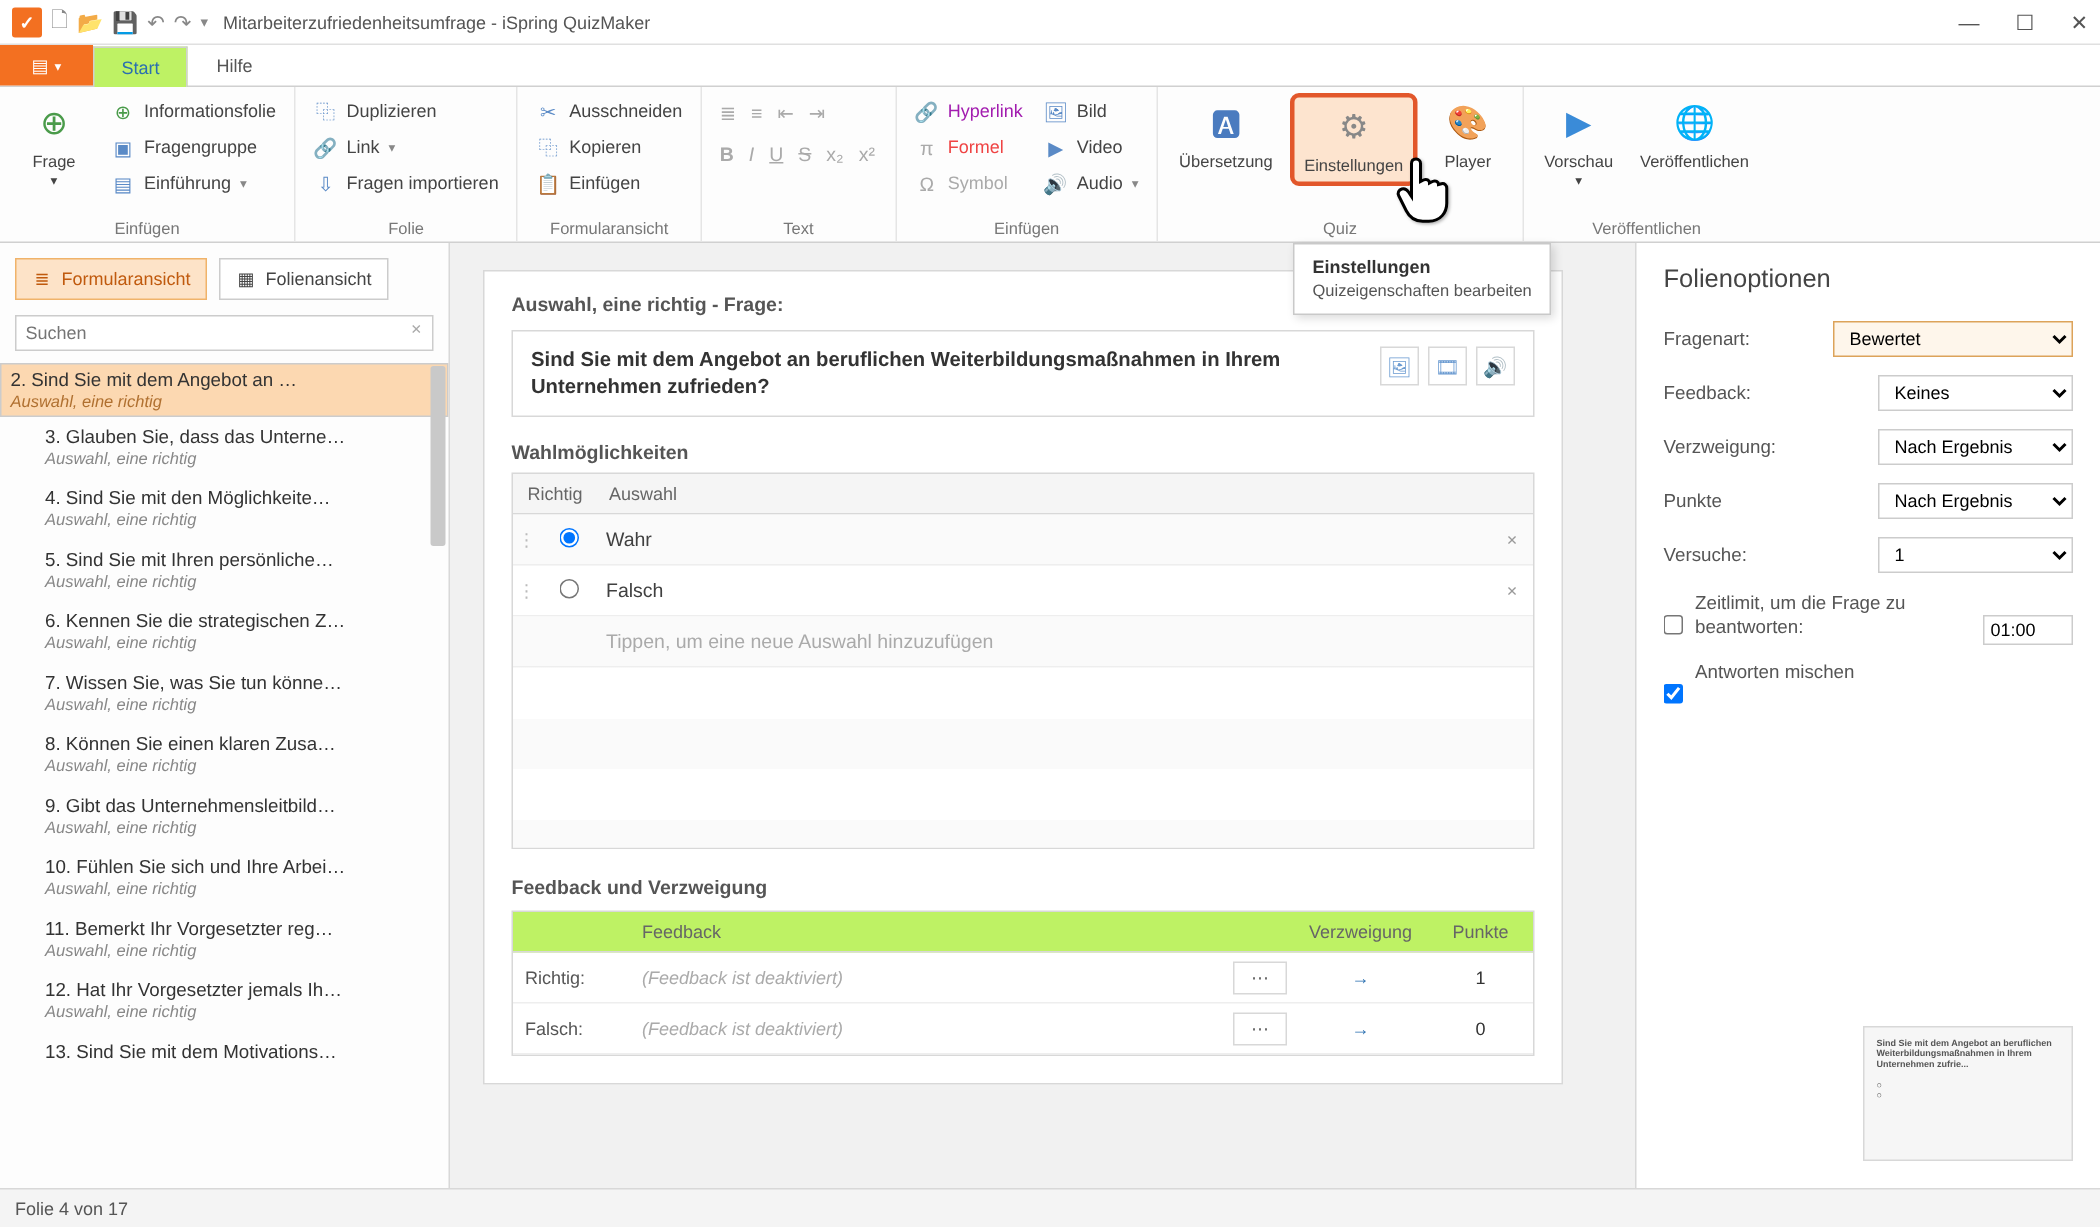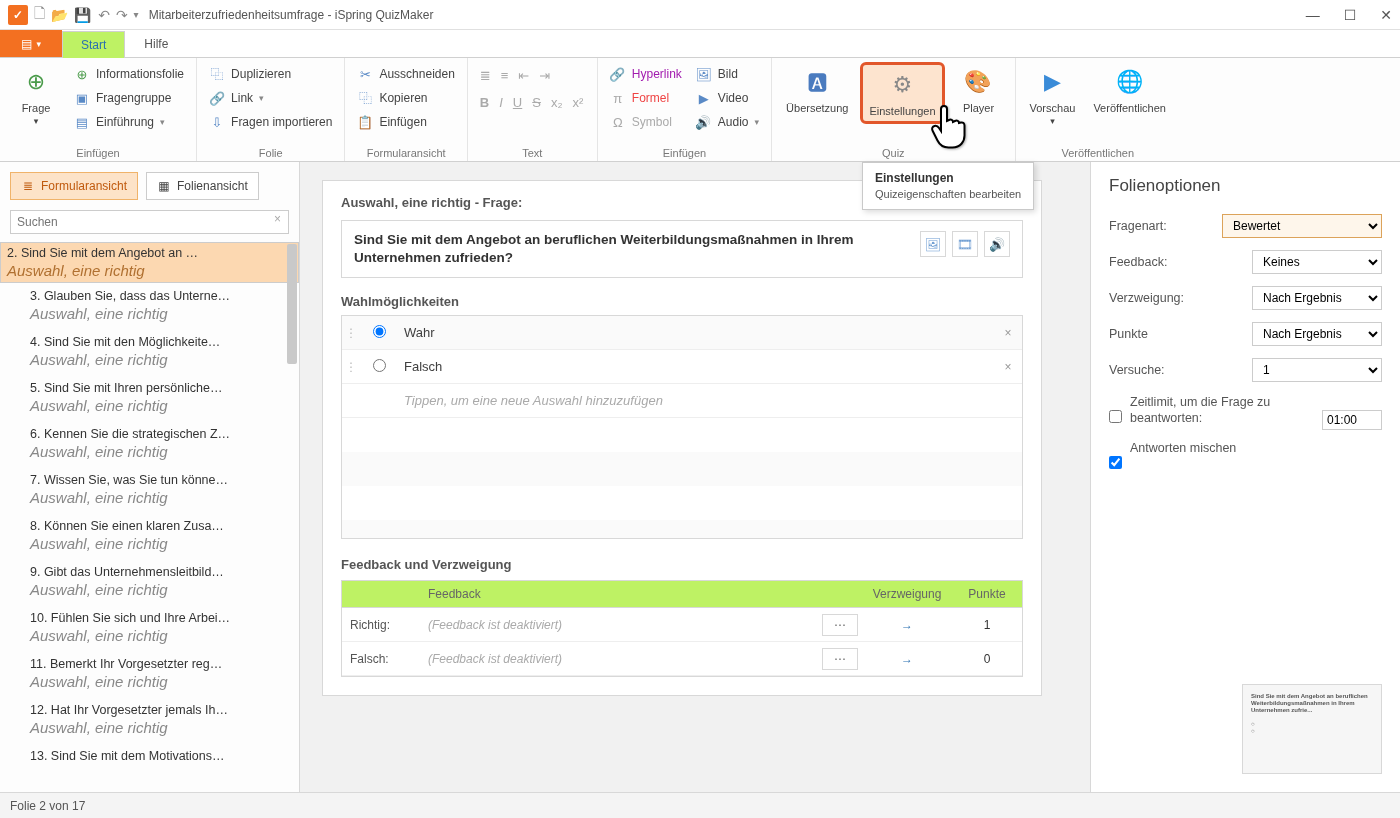--- a/index.html
+++ b/index.html
@@ -41,21 +41,21 @@
 .viewbtn .ico{width:14px;height:14px;display:inline-flex;align-items:center;justify-content:center}
 .searchwrap{padding:0 10px 8px}
 .searchbox{width:100%;border:1px solid #ccc;padding:4px 22px 4px 6px;font-size:12px;color:#555}
 .searchwrap{position:relative}
 .searchwrap .clr{position:absolute;right:18px;top:2px;color:#aaa;cursor:pointer}
 .qlist{flex:1;overflow-y:auto;position:relative}
 .qitem{padding:6px 10px 6px 30px;border-bottom:1px solid transparent;cursor:pointer}
 .qitem.sel{background:#fcd8b1}
 .qitem .qt{font-size:12.5px;color:#333;white-space:nowrap;overflow:hidden;text-overflow:ellipsis}
 .qitem.sel .qt{color:#333}
-.qitem .qs{font-size:15px;color:#888;font-style:italic;margin-top:2px}
+.qitem .qs{font-size:11px;color:#888;font-style:italic;margin-top:2px}
 .qitem.sel .qs{color:#b07030;font-style:italic}
 .qthumb{position:absolute;right:2px;top:2px;width:10px;height:120px;background:#c9c9c9;border-radius:2px}
 .editor{flex:1;background:#f1f1f1;padding:18px 22px;overflow:auto}
 .card{background:#fff;border:1px solid #d8d8d8;padding:14px 18px 18px;max-width:720px}
 .etitle{font-size:13px;font-weight:bold;color:#555;margin-bottom:10px}
 .qbox{border:1px solid #d8d8d8;padding:10px 12px;display:flex;align-items:flex-start;gap:8px;margin-bottom:16px}
 .qbox .qtext{flex:1;font-size:13.5px;font-weight:bold;color:#333;line-height:1.35}
 .mediabtns{display:flex;gap:6px;margin-left:auto}
 .mediabtns .mb{width:26px;height:26px;border:1px solid #d8d8d8;display:flex;align-items:center;justify-content:center;font-size:13px;color:#6b9bd1;cursor:pointer}
 .mediabtns .mb.aud{color:#f39a36}
@@ -64,21 +64,21 @@
 .choicetbl .hdr{display:flex;background:#f5f5f5;border-bottom:1px solid #d8d8d8}
 .choicetbl .hdr div{padding:6px 8px;font-size:12px;color:#666}
 .col-r{width:56px;text-align:center}
 .col-a{flex:1}
 .crow{display:flex;align-items:center;border-bottom:1px solid #eee;min-height:34px}
 .crow:nth-child(odd){background:#fafafa}
 .crow .grip{width:18px;text-align:center;color:#bbb;cursor:grab}
 .crow .rad{width:38px;text-align:center}
 .crow .txt{flex:1;padding:0 6px;font-size:13px;color:#404040}
 .crow .del{width:28px;text-align:center;color:#999;cursor:pointer}
-.crow.ph .txt{color:#aaa;font-style:italic}
+.crow.ph .txt{color:#aaa;}
 .fbtbl{border:1px solid #d8d8d8;margin-top:8px}
 .fbtbl .hdr{display:flex;background:#bef264;border-bottom:1px solid #d8d8d8}
 .fbtbl .hdr div{padding:6px 8px;font-size:12px;color:#666}
 .fcol-l{width:78px}
 .fcol-f{flex:1}
 .fcol-b{width:90px;text-align:center}
 .fcol-p{width:70px;text-align:center}
 .fcol-m{width:36px}
 .frow{display:flex;align-items:center;border-bottom:1px solid #eee;min-height:34px}
 .frow .lbl{width:78px;padding:0 8px;color:#555}
@@ -381,20 +381,24 @@
               <span>🎞</span>
             </div>
           <div class="mb aud">
               <span>🔊</span>
             </div>
         </div>
       </div>
 
       <div class="sect">Wahlmöglichkeiten</div>
       <div class="choicetbl">
+        <div class="hdr">
+          <div class="col-r">Richtig</div>
+          <div class="col-a">Auswahl</div>
+        </div>
         <div id="choicebody">
             <div class="crow">
               <div class="grip">⋮</div>
               <div class="rad"><input type="radio" name="cr" checked="" style=""></div>
               <div class="txt">Wahr</div>
               <div class="del">×</div>
             </div>
             <div class="crow">
               <div class="grip">⋮</div>
               <div class="rad"><input type="radio" name="cr" style=""></div>
@@ -475,14 +479,14 @@
 
     <div class="preview">
       <b>Sind Sie mit dem Angebot an beruflichen Weiterbildungsmaßnahmen in Ihrem Unternehmen zufrie...</b>
       <div style="margin-top:6px">○<br>○</div>
     </div>
   </div>
 
 </div>
 
 <div class="statusbar">
-  <span>Folie 2 von 17</span>
+  <span>Folie 4 von 17</span>
 </div>
 
 </body></html>

